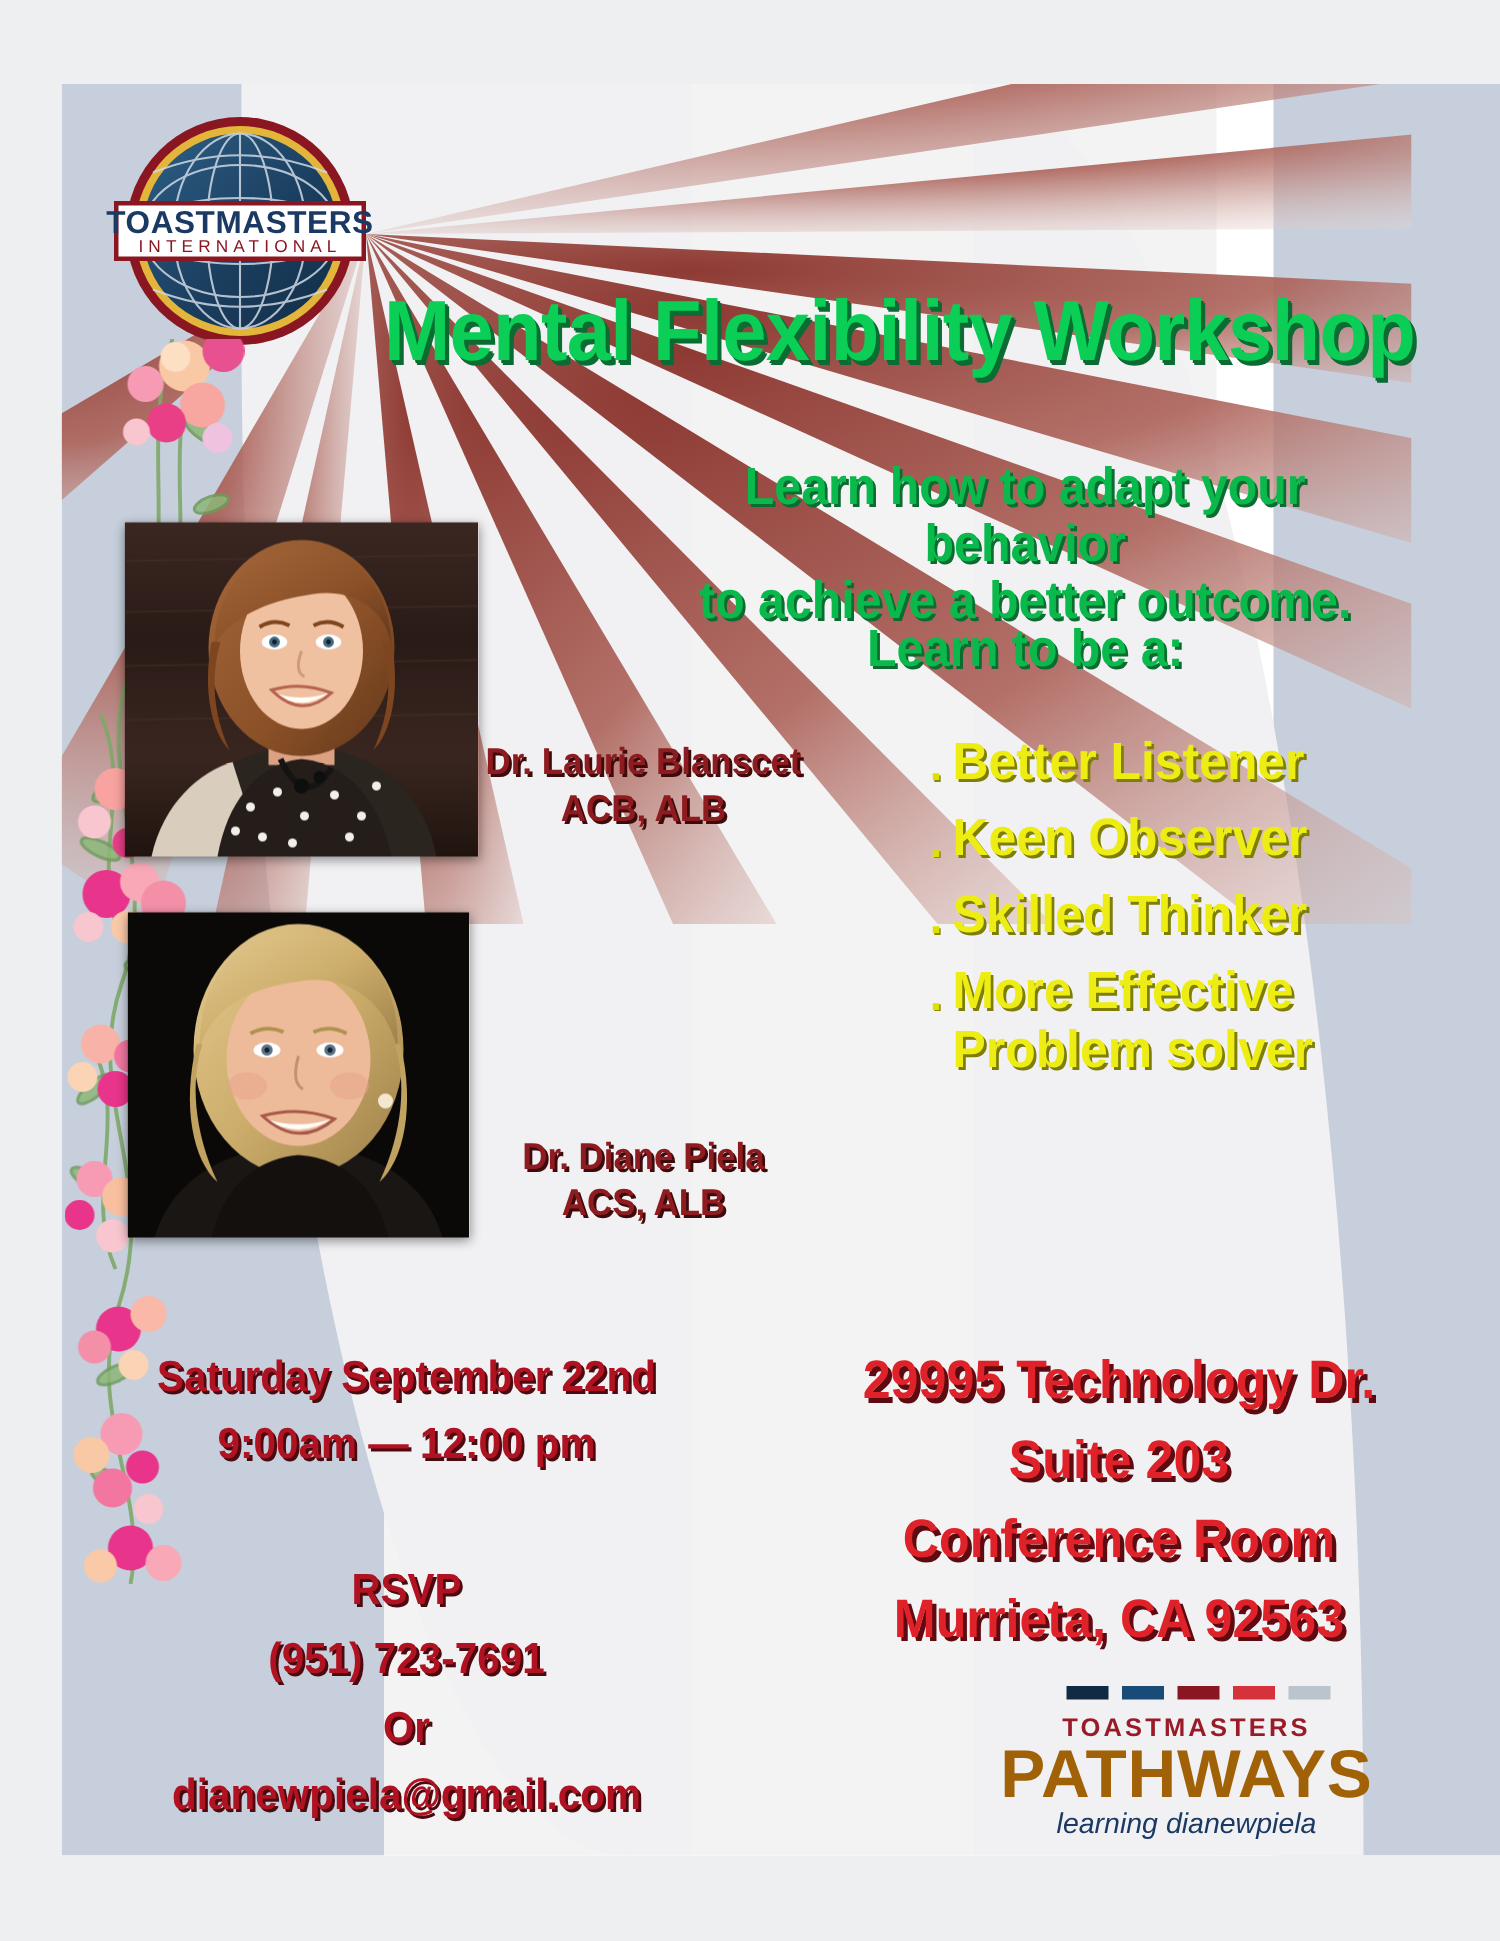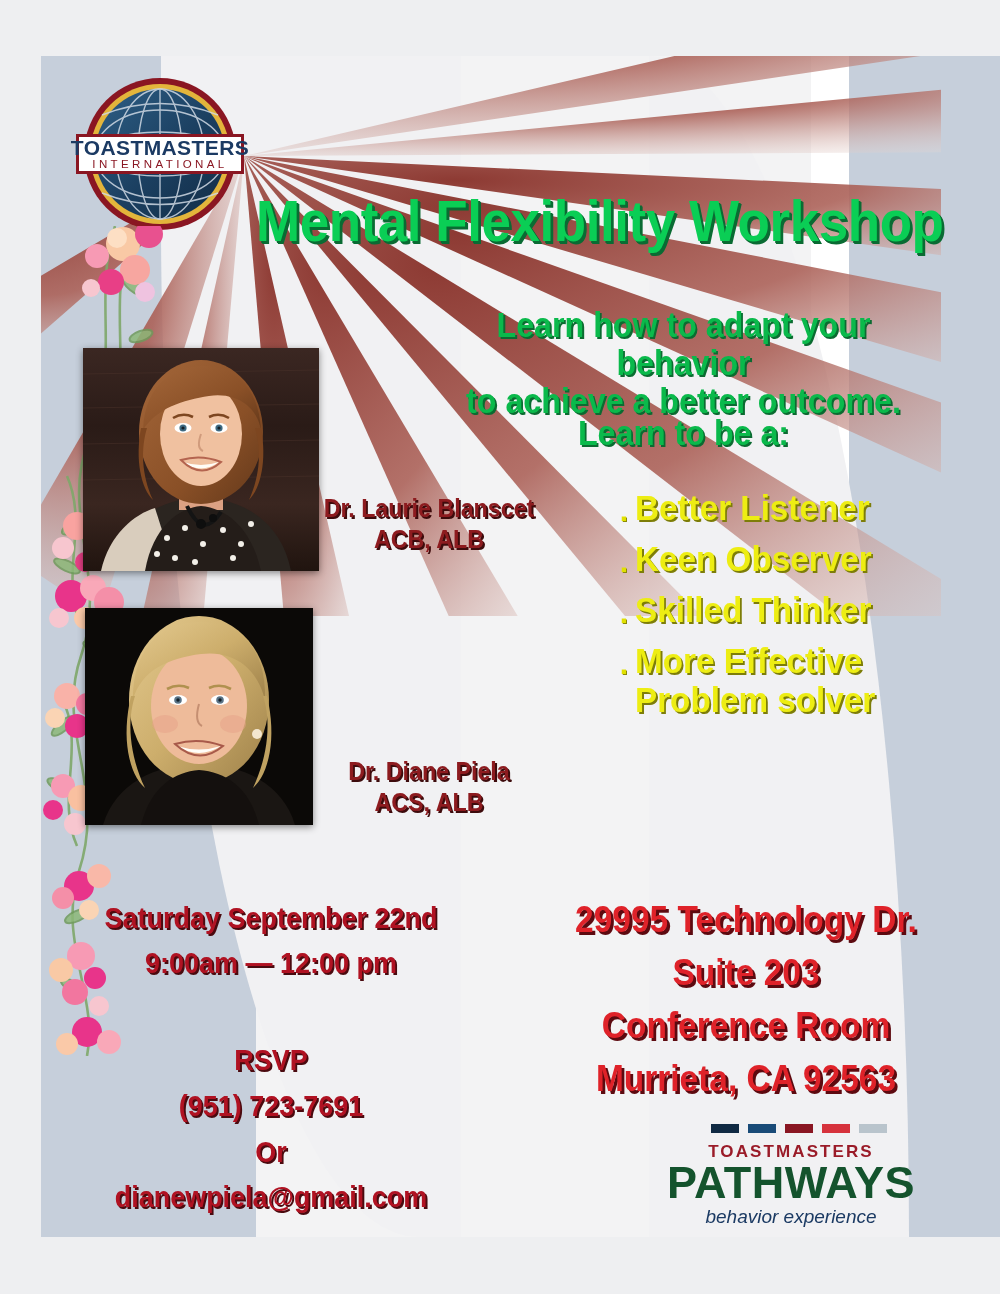--- a/index.html
+++ b/index.html
@@ -187,21 +187,21 @@
   }
   #pathways .bars{display:flex;gap:9px;margin-left:50px;}
   #pathways .bars i{display:block;width:28px;height:9px;}
   #pathways .tm-word{
     margin-top:9px;text-align:center;
     color:#9a1b28;font-weight:bold;font-size:17px;letter-spacing:2.1px;
     font-family:"Liberation Sans",sans-serif;
   }
   #pathways .pw-word{
     text-align:center;
-    color:#14532d;font-weight:bold;font-size:45px;letter-spacing:.5px;
+    color:#a16207;font-weight:bold;font-size:45px;letter-spacing:.5px;
     line-height:.98;margin-top:-1px;
     font-family:"Liberation Sans",sans-serif;
   }
   #pathways .le-word{
     text-align:center;
     color:#1b3a63;font-size:19px;font-style:italic;margin-top:1px;
     font-family:"Liberation Sans",sans-serif;
   }
 </style>
 </head>
@@ -541,16 +541,16 @@
   <div id="pathways">
     <div class="bars">
       <i style="background:#102a43"></i>
       <i style="background:#194b78"></i>
       <i style="background:#8a1622"></i>
       <i style="background:#d6323c"></i>
       <i style="background:#b9c4cc"></i>
     </div>
     <div class="tm-word">TOASTMASTERS</div>
     <div class="pw-word">PATHWAYS</div>
-    <div class="le-word">behavior experience</div>
+    <div class="le-word">learning dianewpiela</div>
   </div>
 
 </div>
 
 </body></html>

